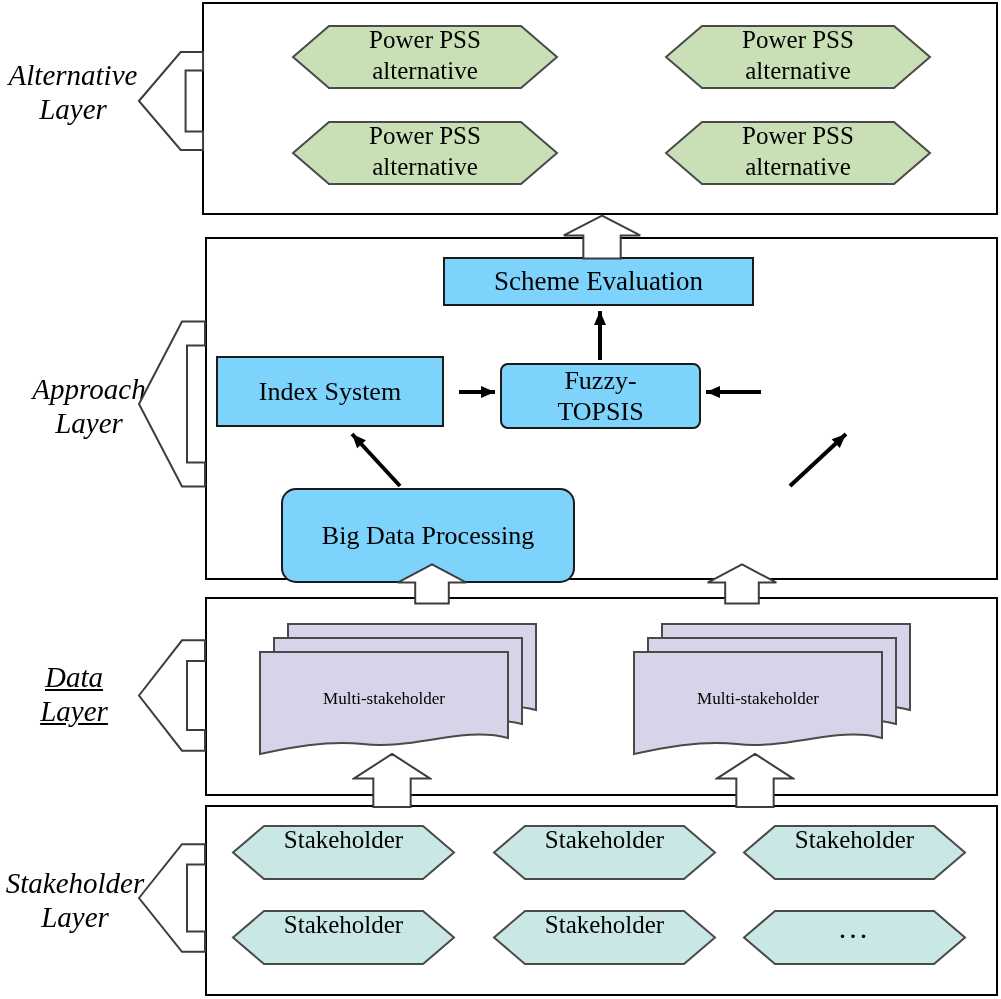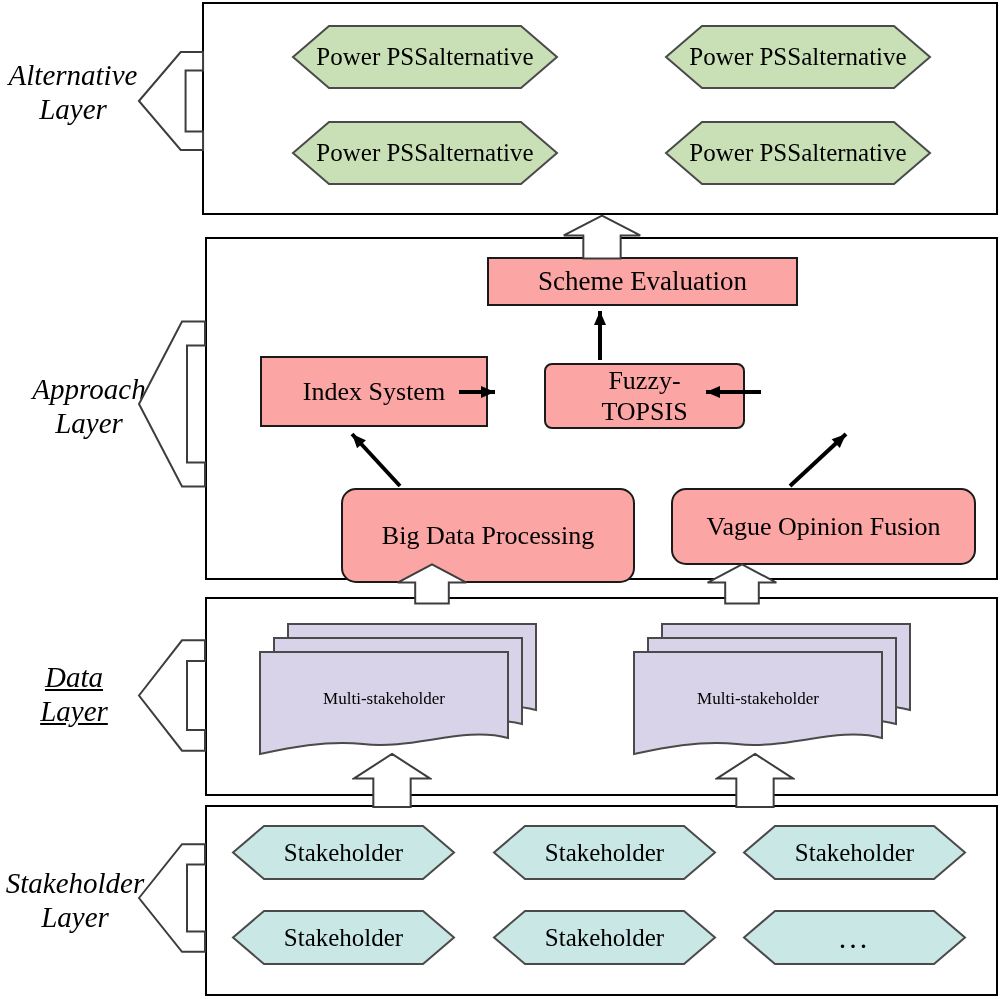--- a/index.html
+++ b/index.html
@@ -16,25 +16,25 @@
 
   .up-arrow{position:absolute;z-index:3;}
   .up-arrow polygon{fill:#fff;stroke:#3d3d3d;stroke-width:2;vector-effect:non-scaling-stroke;}
 
   .hex{position:absolute;z-index:2;}
   .hex svg{position:absolute;inset:0;width:100%;height:100%;}
   .hex-green{width:268px;height:66px;}
   .hex-green polygon{fill:#c9e0b6;stroke:#4a4a4a;stroke-width:2;}
   .hex-cyan{width:225px;height:57px;}
   .hex-cyan polygon{fill:#c9e7e5;stroke:#4a4a4a;stroke-width:2;}
-  .hex-label{position:absolute;inset:0;display:flex;flex-direction:row;align-items:center;justify-content:center;font-size:25px;line-height:1.25;z-index:1;}
-
-  .ybox{position:absolute;background:#fca5a5;border:2.5px solid #1a1a1a;box-sizing:border-box;
+  .hex-label{position:absolute;inset:0;display:flex;flex-direction:column;align-items:center;font-size:25px;line-height:1.25;z-index:1;}
+
+  .ybox{position:absolute;background:#7dd3fc;border:2.5px solid #1a1a1a;box-sizing:border-box;
         display:flex;flex-direction:column;align-items:center;justify-content:center;
-        font-size:26px;line-height:1.2;text-align:center;z-index:2;margin-left:44px;}
+        font-size:26px;line-height:1.2;text-align:center;z-index:2;}
   .ybox.rounded{border-radius:15px;}
   .ybox.slight-round{border-radius:8px;justify-content:flex-end;}
 
   .doc-stack{position:absolute;z-index:2;}
   .doc-stack path{fill:#d9d3e9;stroke:#4a4a4a;stroke-width:2;}
   .doc-label{position:absolute;display:flex;flex-direction:column;align-items:center;justify-content:center;
              font-size:17px;line-height:1.3;text-align:center;z-index:3;}
 
   #connectors{position:absolute;inset:0;z-index:4;pointer-events:none;}
   #connectors line{stroke:#000;stroke-width:4;}
@@ -119,25 +119,22 @@
   <div class="ybox" style="left:443px;top:257px;width:311px;height:49px;font-size:27px;">
     <span>Scheme Evaluation</span>
   </div>
   <div class="ybox" style="left:216px;top:356px;width:228px;height:71px;">
     <span>Index System</span>
   </div>
   <div class="ybox slight-round" style="left:500px;top:363px;width:201px;height:66px;">
     <span>Fuzzy-</span>
     <span>TOPSIS</span>
   </div>
-  <div class="ybox rounded" style="left:297px;top:488px;width:294px;height:95px;">
+  <div class="ybox rounded" style="left:281px;top:488px;width:294px;height:95px;">
     <span>Big Data Processing</span>
-  </div>
-  <div class="ybox rounded" style="left:627px;top:488px;width:305px;height:77px;">
-    <span>Vague Opinion Fusion</span>
   </div>
 
   <svg class="doc-stack" style="left:258px;top:620px;" width="280" height="142" viewBox="0 0 280 142">
     <path transform="translate(28,2)" d="M2,2 L250,2 L250,88 C 205,76 155,100 105,94 C 68,90 30,98 2,104 Z"></path>
     <path transform="translate(14,16)" d="M2,2 L250,2 L250,88 C 205,76 155,100 105,94 C 68,90 30,98 2,104 Z"></path>
     <path transform="translate(0,30)" d="M2,2 L250,2 L250,88 C 205,76 155,100 105,94 C 68,90 30,98 2,104 Z"></path>
   </svg>
   <div class="doc-label" style="left:258px;top:655px;width:252px;height:88px;">
     <span>Multi-stakeholder</span>
   </div>

